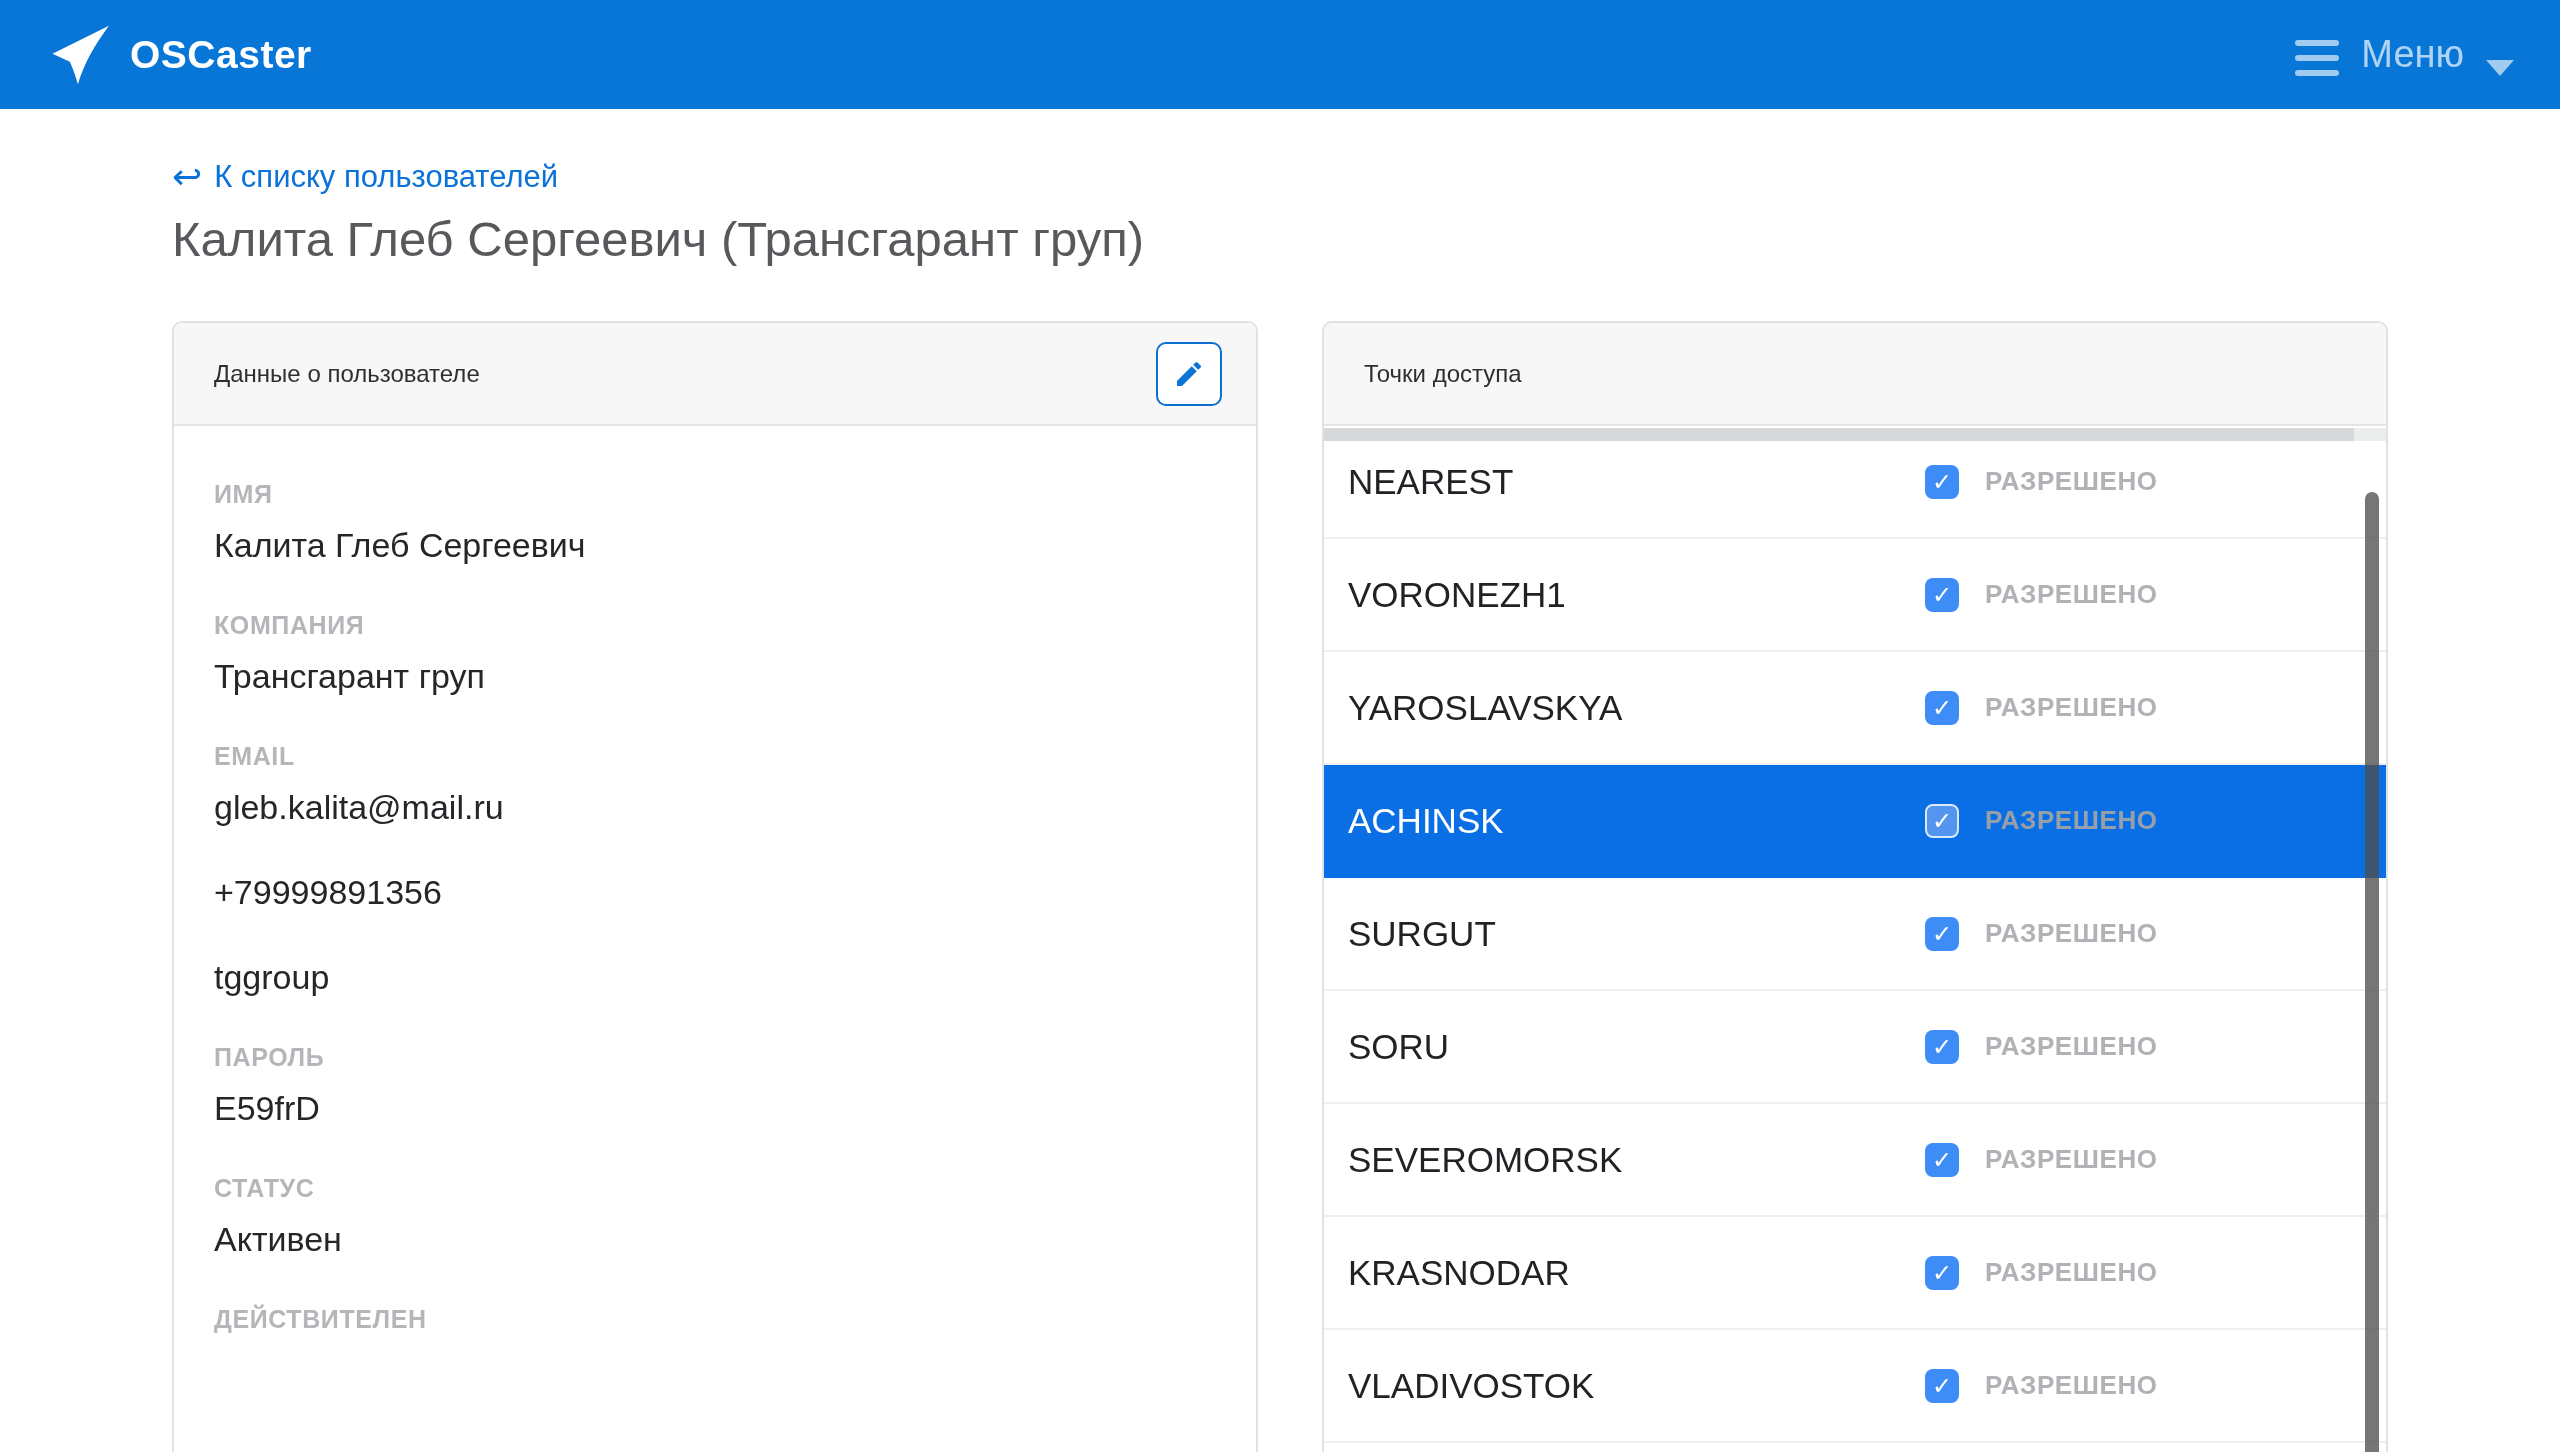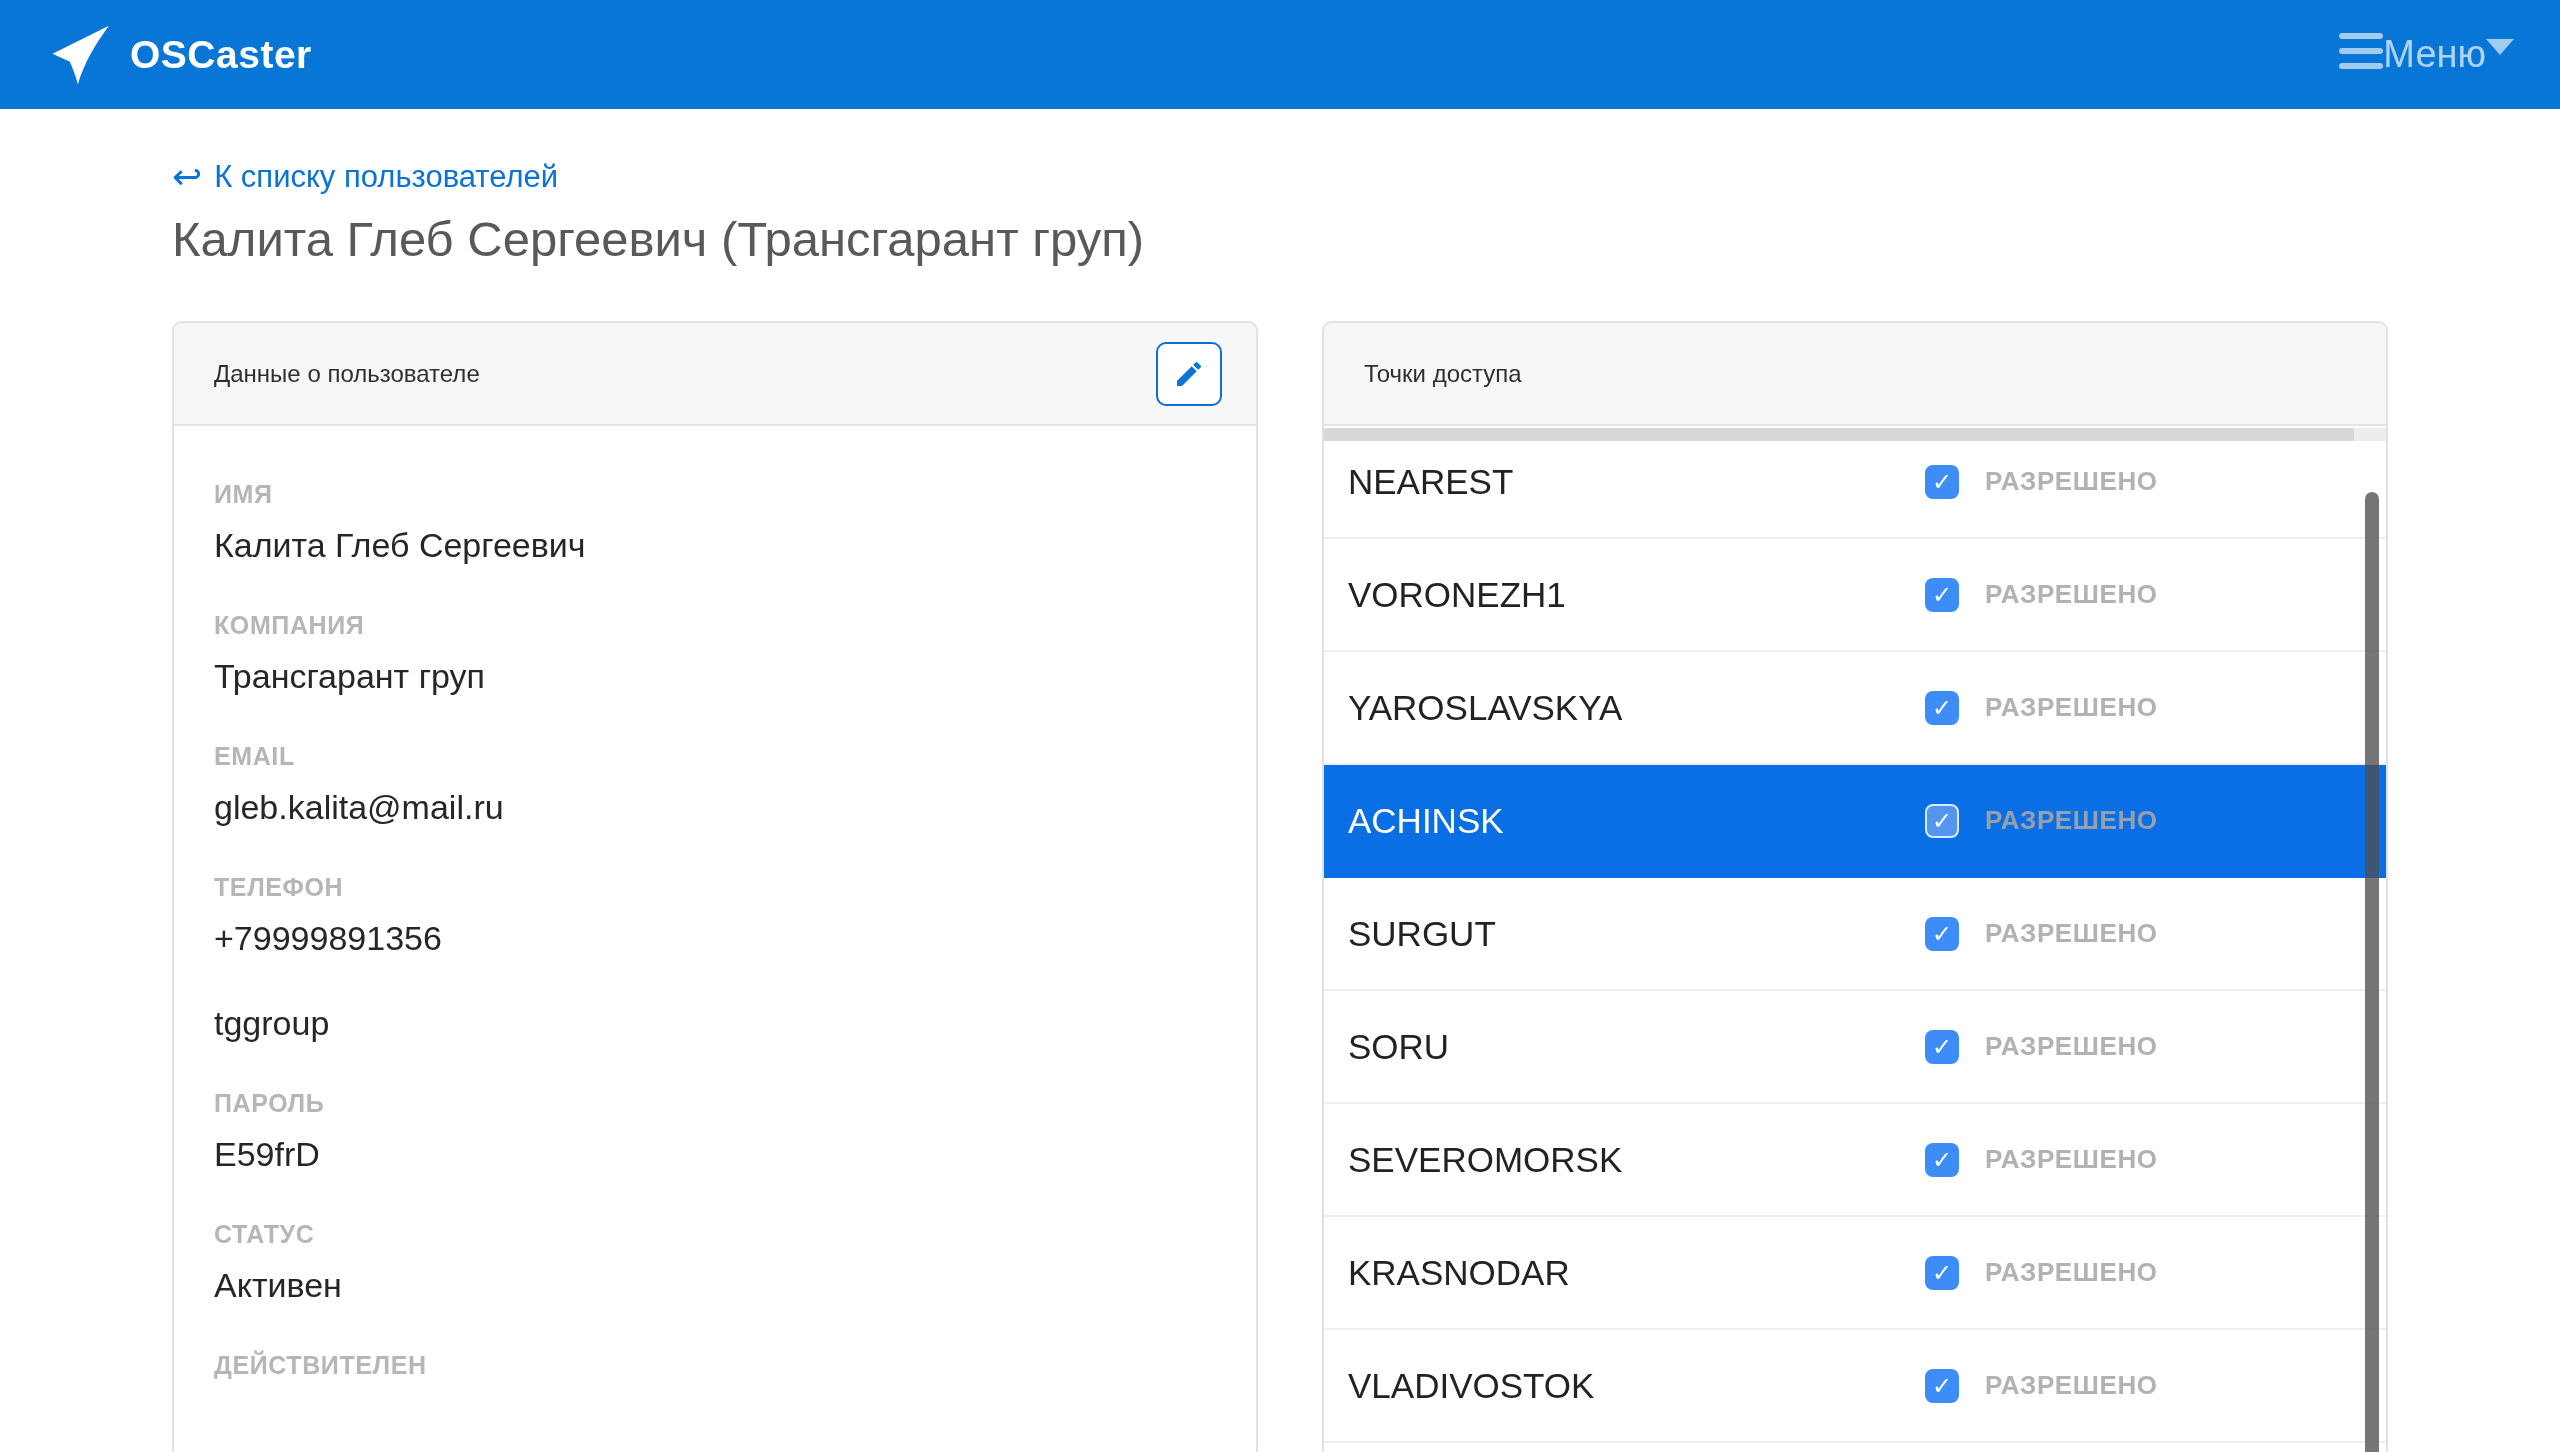--- a/index.html
+++ b/index.html
@@ -5,21 +5,21 @@
   * { margin:0; padding:0; box-sizing:border-box; }
   html,body { width:2560px; height:1452px; overflow:hidden; background:#ffffff;
               font-family:"Liberation Sans","DejaVu Sans",sans-serif; }
 
   
   .topbar { height:109px; background:#0876d6; display:flex; align-items:center;
             justify-content:space-between; padding:0 46px 0 50px; }
   .brand { display:flex; align-items:center; gap:18px; }
   .brand-logo { width:62px; height:66px; }
   .brand-name { color:#ffffff; font-size:39px; font-weight:bold; letter-spacing:0.5px; }
-  .menu-btn { display:flex; align-items:flex-start; cursor:pointer; }
+  .menu-btn { display:flex; align-items:flex-end; gap:22px; cursor:pointer; }
   .hamburger { display:flex; flex-direction:column; gap:9px; }
   .hamburger span { display:block; width:44px; height:6px; border-radius:3px;
                     background:rgba(255,255,255,0.62); }
   .menu-label { color:rgba(255,255,255,0.68); font-size:38px; }
   .caret { width:0; height:0; border-left:14px solid transparent; border-right:14px solid transparent;
            border-top:16px solid rgba(255,255,255,0.62); margin-top:6px; }
 
   
   .content { padding:0 0 0 172px; }
   .back-link { display:inline-flex; align-items:center; gap:12px; margin-top:50px;
@@ -116,21 +116,20 @@
         </div>
         <div class="field">
           <div class="field-label">КОМПАНИЯ</div>
           <div class="field-value">Трансгарант груп</div>
         </div>
         <div class="field">
           <div class="field-label">EMAIL</div>
           <div class="field-value">gleb.kalita@mail.ru</div>
         </div>
         <div class="field">
-          <div class="field-label">ТЕЛЕФОН</div>
           <div class="field-value">+79999891356</div>
         </div>
         <div class="field">
           <div class="field-value">tggroup</div>
         </div>
         <div class="field">
           <div class="field-label">ПАРОЛЬ</div>
           <div class="field-value">E59frD</div>
         </div>
         <div class="field">

